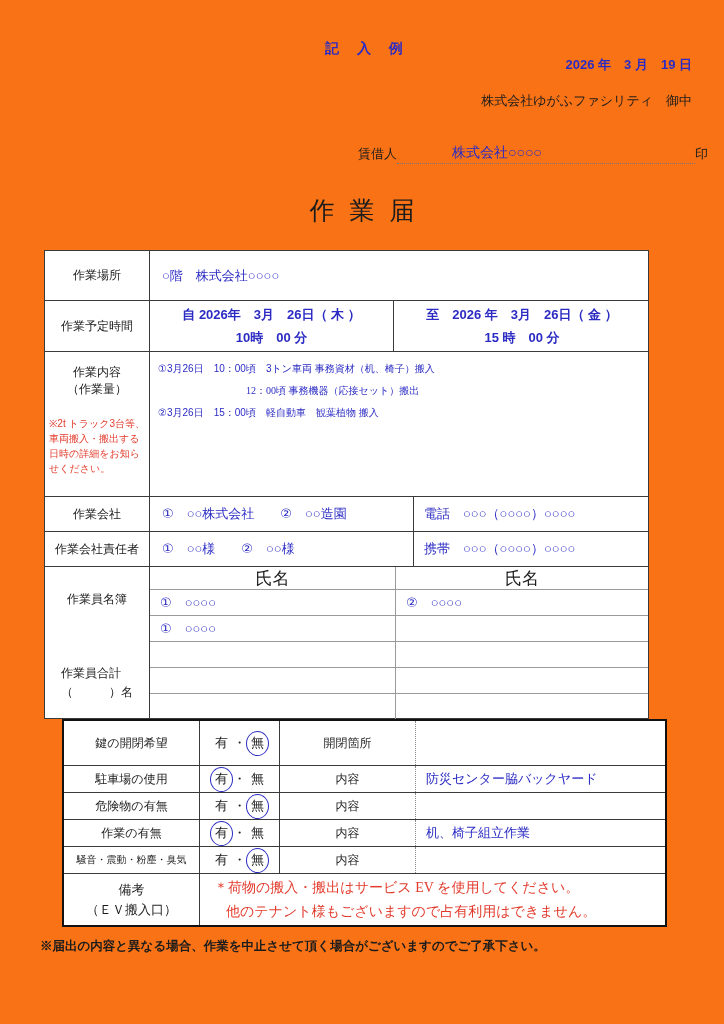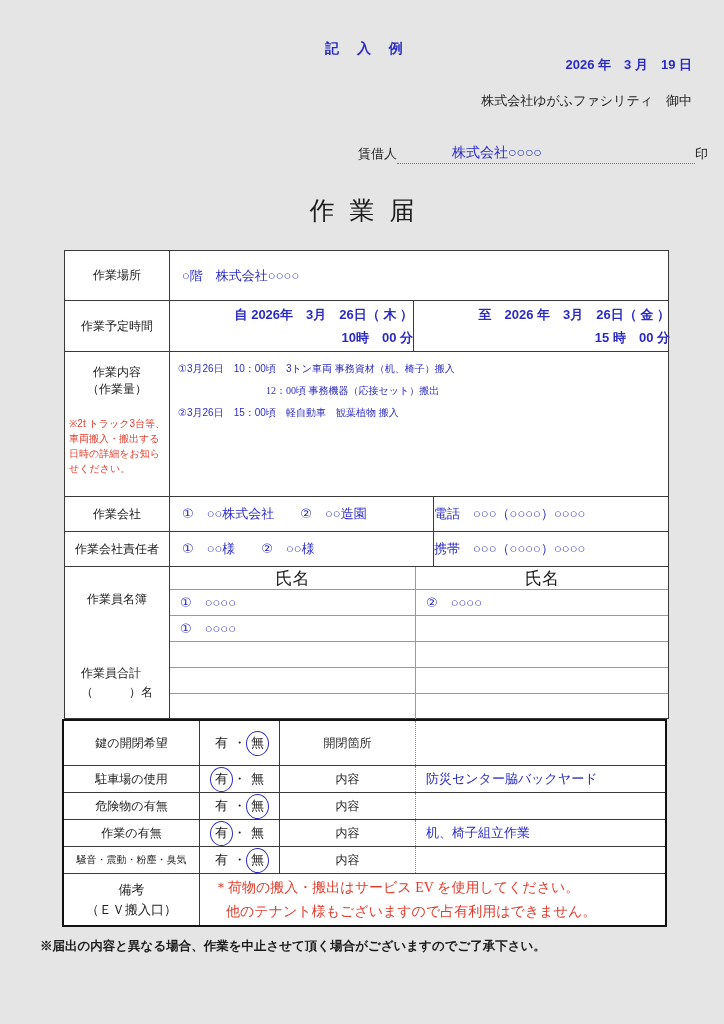--- a/index.html
+++ b/index.html
@@ -4,51 +4,51 @@
 <style>
   :root{
     --blue:#2b2bc4;
     --red:#e23b2c;
     --ink:#1c1c1c;
     --line-dark:#3a3a3a;
     --line-gray:#9a9a9a;
   }
   html,body{margin:0;padding:0;background:#ffffff;}
   .page{
-    position:relative;width:724px;height:1024px;background:#e5e5e5;overflow:hidden;
+    position:relative;width:724px;height:1024px;background:#f97316;overflow:hidden;
     font-family:"Liberation Serif","DejaVu Serif",serif;color:var(--ink);
     font-size:12px;
   }
   .abs{position:absolute;}
   .blue{color:var(--blue);font-family:"Liberation Sans","DejaVu Sans",sans-serif;}
   .red{color:var(--red);}
   .sample-label{left:325px;top:40px;color:var(--blue);font-weight:bold;font-size:14px;letter-spacing:7px;font-family:"Liberation Sans",sans-serif;}
   .date-line{top:56px;right:32px;color:var(--blue);font-weight:bold;font-size:13px;font-family:"Liberation Sans",sans-serif;}
   .addressee{top:92px;right:32px;font-size:13px;}
   .lessee-row{top:144px;left:358px;width:350px;display:flex;align-items:flex-end;font-size:13px;}
   .lessee-label{flex:none;padding-bottom:1px;}
   .lessee-line{flex:1;border-bottom:1.5px dotted #777;padding:0 0 1px 55px;text-align:left;}
   .lessee-value{color:var(--blue);font-family:"Liberation Sans",sans-serif;font-size:14px;}
   .seal{flex:none;padding-bottom:1px;}
   .form-title{top:194px;left:0;width:724px;margin:0;text-align:center;font-size:25px;font-weight:normal;letter-spacing:15px;text-indent:15px;}
 
   
-  .main-table{top:250px;left:64px;width:605px;border:1.5px solid var(--line-dark);box-sizing:border-box;background:#fff;}
+  .main-table{top:250px;left:44px;width:605px;border:1.5px solid var(--line-dark);box-sizing:border-box;background:#fff;}
   .mrow{display:flex;box-sizing:border-box;}
   .mrow + .mrow{border-top:1px solid var(--line-dark);}
   .label-cell{width:105px;flex:none;border-right:1px solid var(--line-dark);display:flex;flex-direction:column;align-items:center;justify-content:center;text-align:center;box-sizing:border-box;font-size:12px;}
   .value-cell{flex:1;display:flex;align-items:center;padding-left:12px;font-size:13px;box-sizing:border-box;}
   .split2{flex:1;display:flex;}
-  .sched{width:243px;box-sizing:border-box;display:flex;flex-direction:column;justify-content:center;gap:5px;text-align:right;font-size:13px;font-weight:600;}
+  .sched{width:243px;box-sizing:border-box;display:flex;flex-direction:column;justify-content:center;gap:5px;text-align:center;font-size:13px;font-weight:600;}
   .sched.right{width:257px;border-left:1px solid var(--line-dark);}
   .content-label{justify-content:flex-start;padding-top:12px;}
   .content-note{margin-top:18px;padding:0 4px;font-size:10px;line-height:15px;text-align:left;color:var(--red);font-family:"Liberation Sans",sans-serif;}
   .content-body{flex:1;display:flex;flex-direction:column;padding:10px 6px 0 8px;gap:8px;font-size:10px;box-sizing:border-box;}
   .content-line2{padding-left:88px;font-family:Liberation Serif, serif;}
-  .contact-cell{width:237px;flex:none;border-left:1px solid var(--line-dark);display:flex;align-items:center;padding-left:0;box-sizing:border-box;font-size:13px;}
+  .contact-cell{width:237px;flex:none;border-left:1px solid var(--line-dark);display:flex;align-items:center;padding-left:10px;box-sizing:border-box;font-size:13px;}
   .company-value{width:263px;flex:none;}
   .roster-label-cell{justify-content:flex-start;padding-top:24px;}
   .roster-total{margin-top:56px;text-align:left;line-height:19px;font-size:12px;}
   .roster-grid{flex:1;display:grid;grid-template-columns:245px 1fr;}
   .r-head{height:22px;display:flex;align-items:center;justify-content:center;font-size:17px;box-sizing:border-box;}
   .r-cell{height:26px;display:flex;align-items:center;padding-left:10px;border-top:1px solid var(--line-gray);font-size:13px;box-sizing:border-box;}
   .r-right{border-left:1px solid var(--line-gray);}
 
   
   .bottom-table{top:719px;left:62px;width:605px;border:2.5px solid #111;box-sizing:border-box;background:#fff;}

